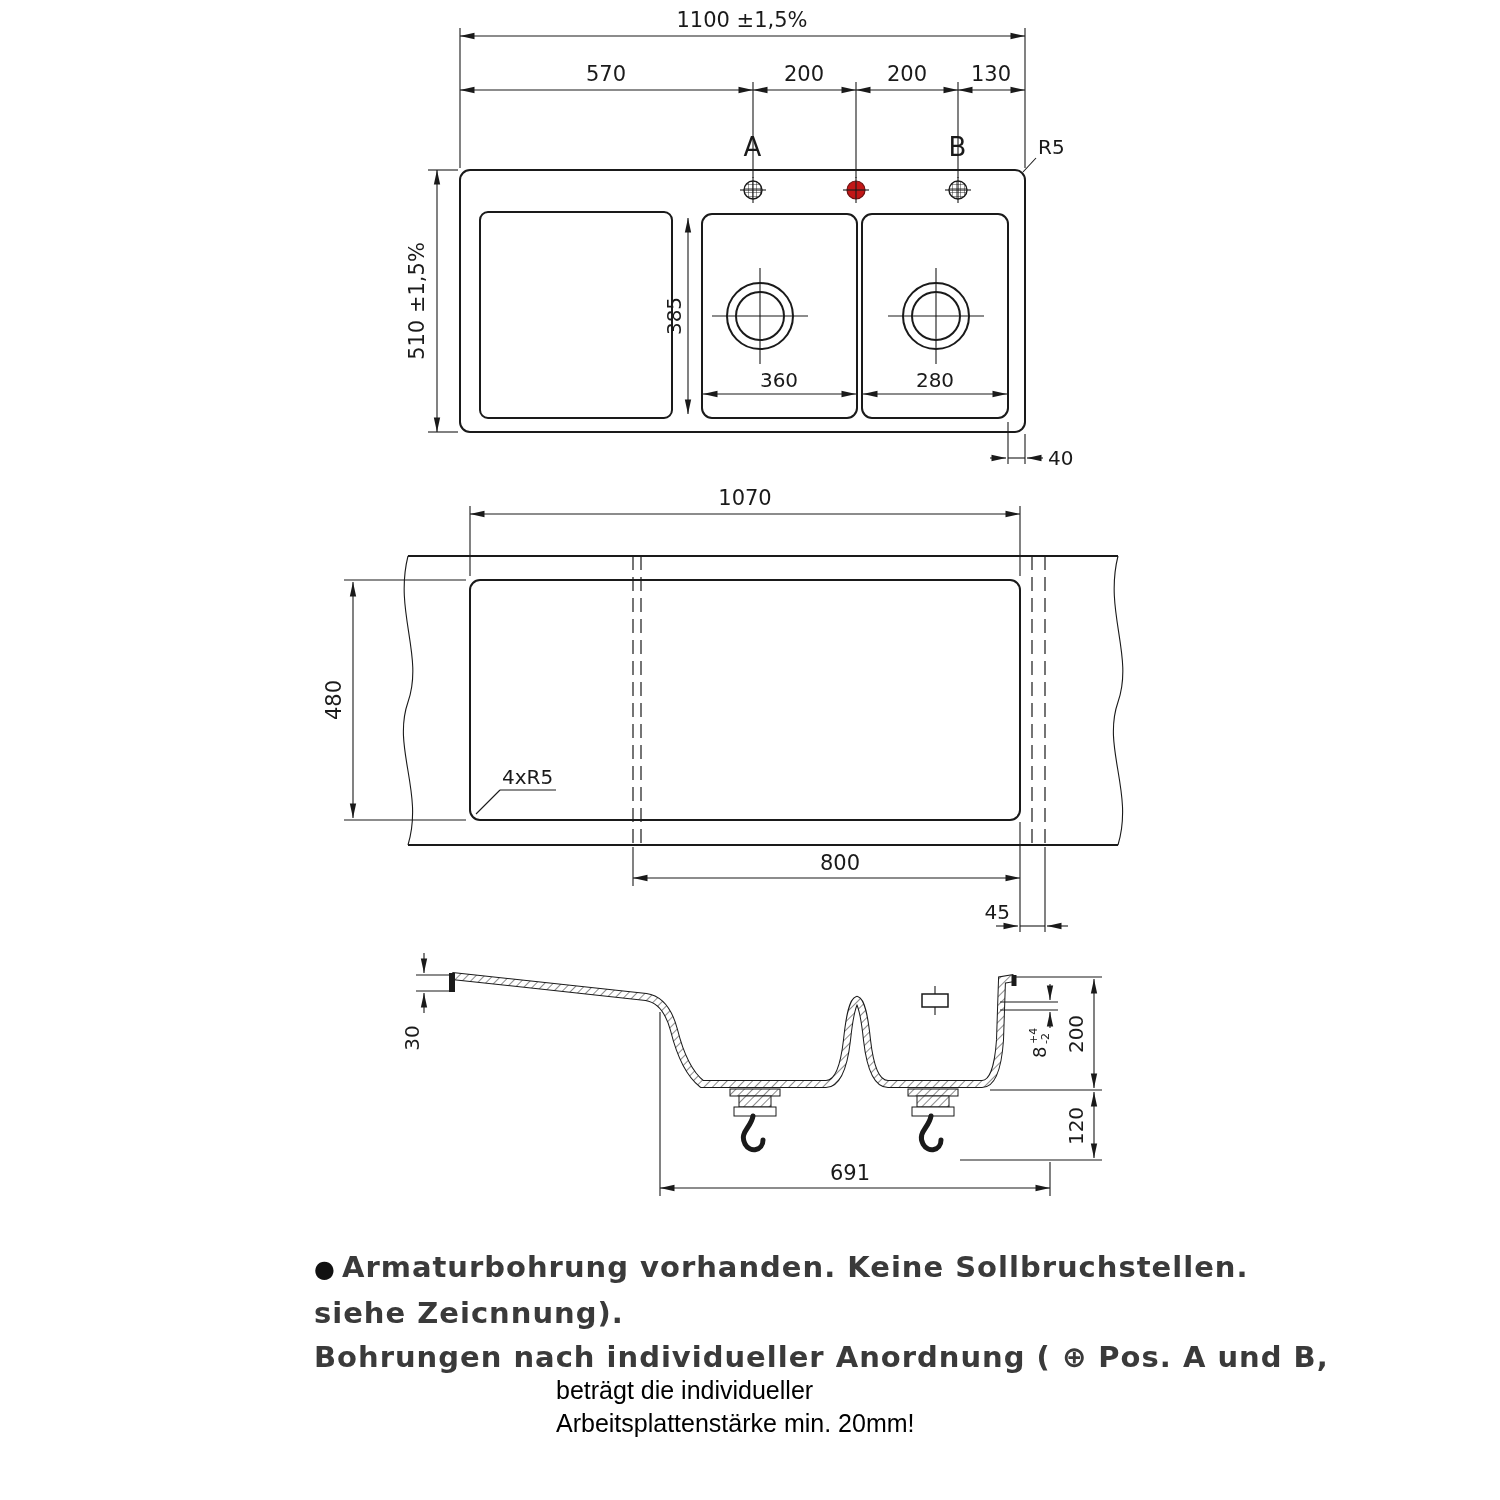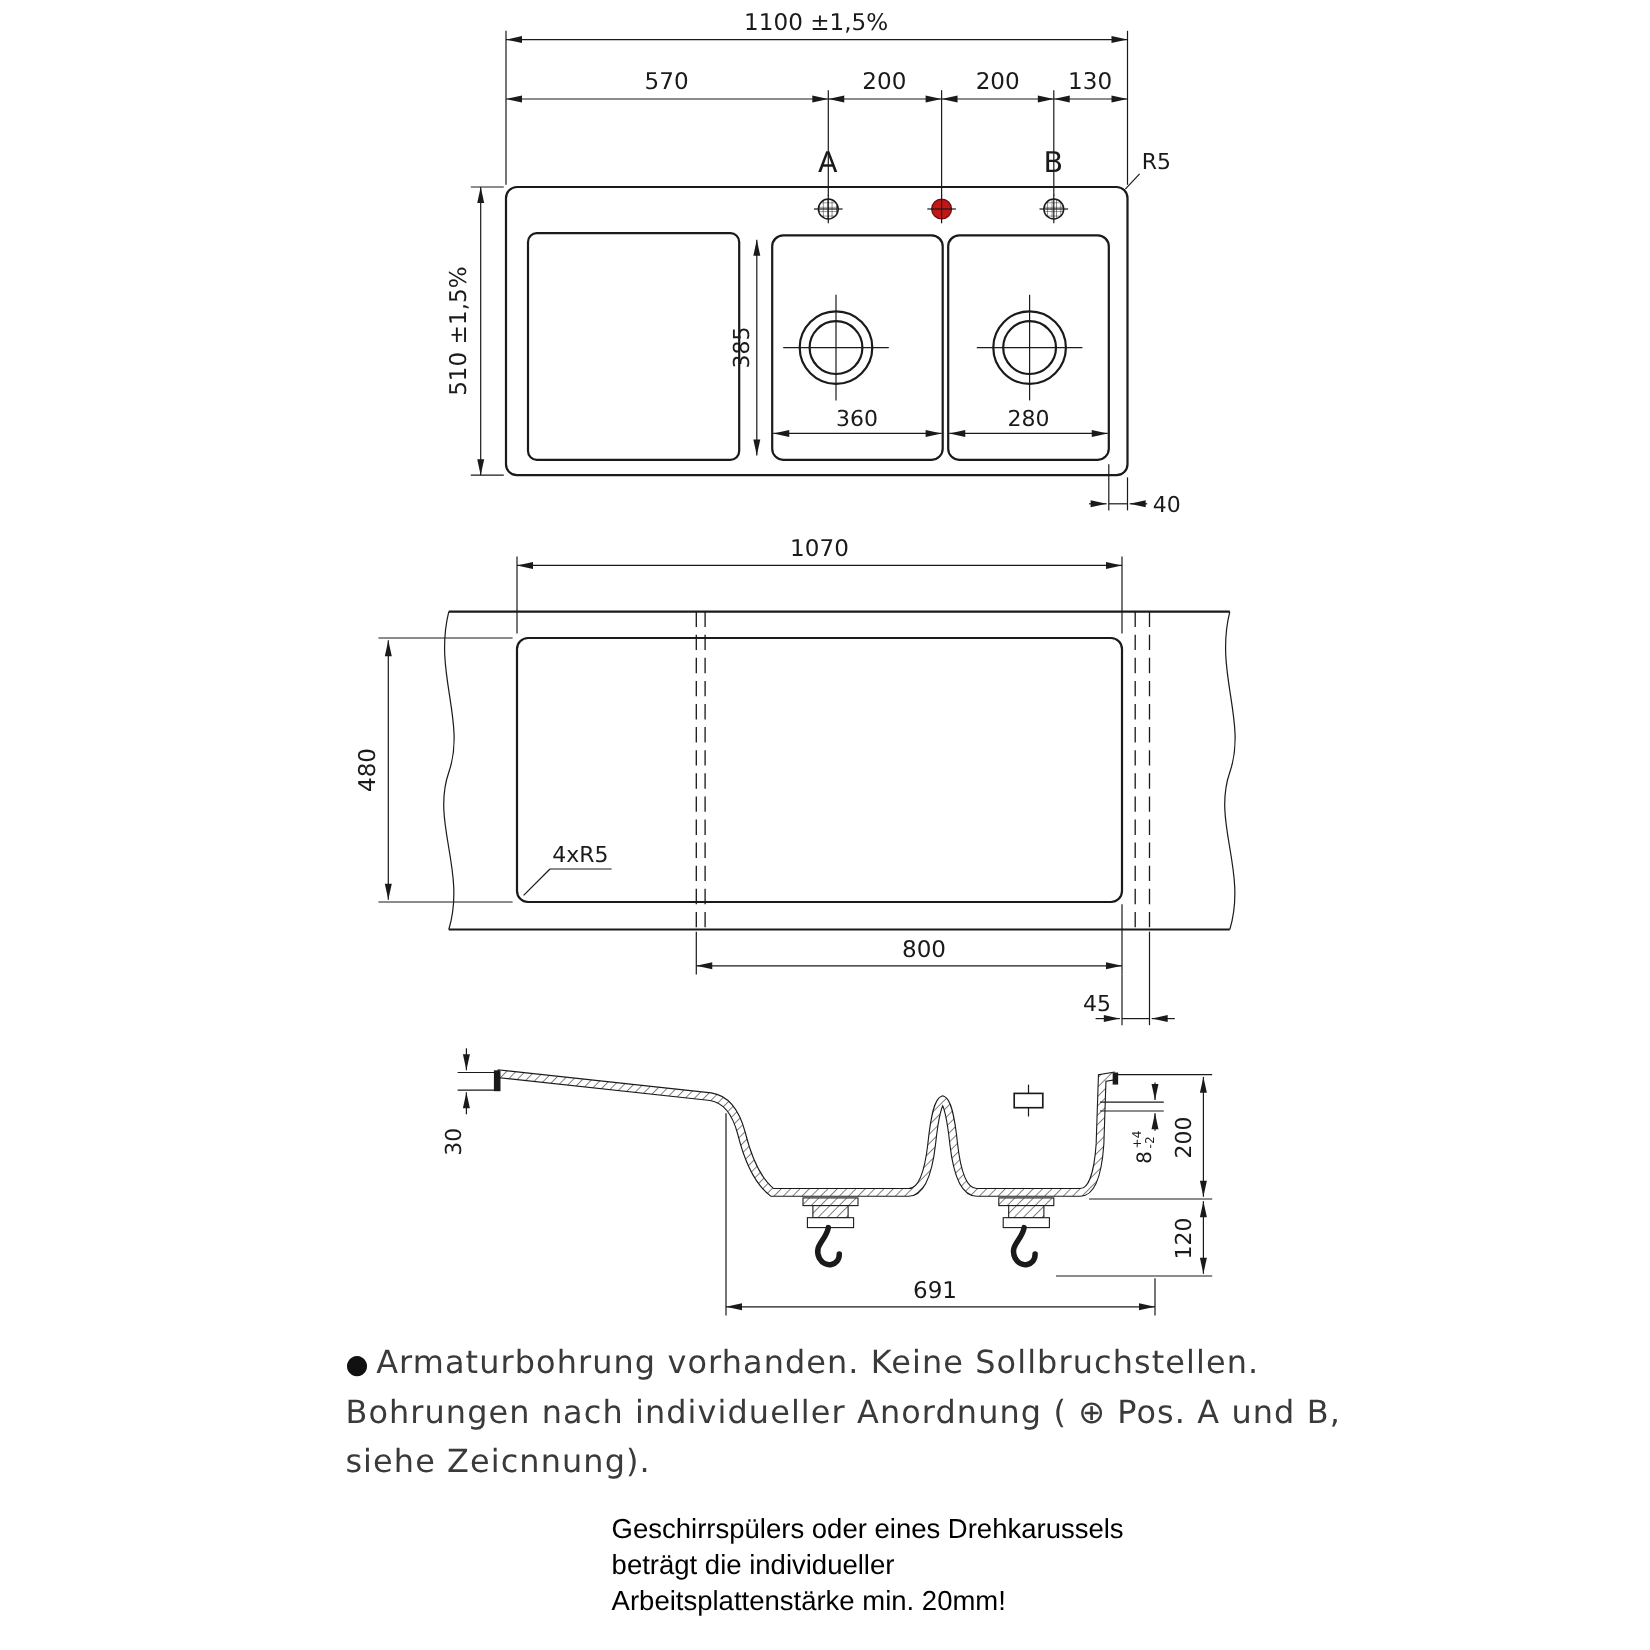--- a/index.html
+++ b/index.html
@@ -11,23 +11,23 @@
   svg text{font-family:"DejaVu Sans",sans-serif;fill:#1a1a1a;}
   .t11{font-size:11px;}
   .t18{font-size:18px;}
   .t20{font-size:20px;}
   .t21{font-size:21px;}
   .t26{font-size:26px;letter-spacing:1px;}
   .obj{fill:none;stroke:#1a1a1a;stroke-width:2;}
   .thin{fill:none;stroke:#1a1a1a;stroke-width:1.1;}
   .dash{fill:none;stroke:#1a1a1a;stroke-width:1.2;stroke-dasharray:14 7;}
   .notes{
-    position:absolute;left:314px;top:1216px;width:870px;
+    position:absolute;left:314px;top:1245px;width:870px;
     font-family:"DejaVu Sans",sans-serif;font-size:29px;line-height:44px;
-    color:#3a3a3a;letter-spacing:1px;white-space:nowrap;
+    color:#3a3a3a;letter-spacing:1px;white-space:nowrap;font-weight:bold;
   }
   .notes .bullet{font-size:24px;margin-right:6px;color:#111;}
   .warning{
     position:absolute;left:556px;top:1374px;
     font-family:"Liberation Sans",sans-serif;font-size:25px;line-height:33px;
     color:#000;white-space:nowrap;
   }
 </style>
 </head>
 <body>
@@ -271,21 +271,20 @@
       <line x1="660" y1="1012" x2="660" y2="1196" class="thin"></line>
       <line x1="1050" y1="1162" x2="1050" y2="1196" class="thin"></line>
       <line x1="660" y1="1188" x2="1050" y2="1188" class="thin" marker-start="url(#arr)" marker-end="url(#arr)"></line>
       <text x="850" y="1180" text-anchor="middle" class="t21">691</text>
     </g>
   </g>
 </svg>
 
 <div class="notes">
   <div><span class="bullet">●</span><span>Armaturbohrung vorhanden. Keine Sollbruchstellen.</span></div>
+  <div>siehe Zeicnnung).</div>
   <div>Bohrungen nach individueller Anordnung ( ⊕ Pos. A und B,</div>
-  <div>siehe Zeicnnung).</div>
 </div>
 
 <div class="warning">
-  <div>Geschirrspülers oder eines Drehkarussels</div>
   <div>beträgt die individueller</div>
   <div>Arbeitsplattenstärke min. 20mm!</div>
 </div>
 
 </body></html>

